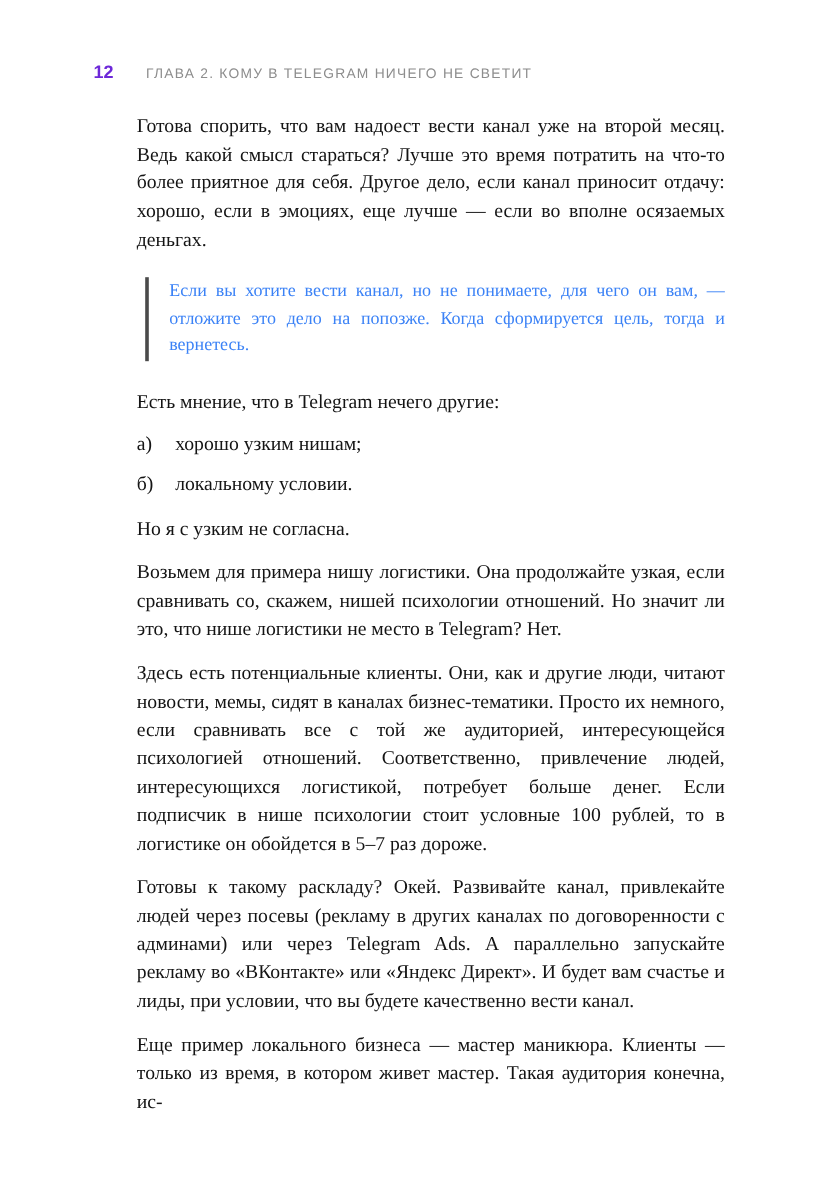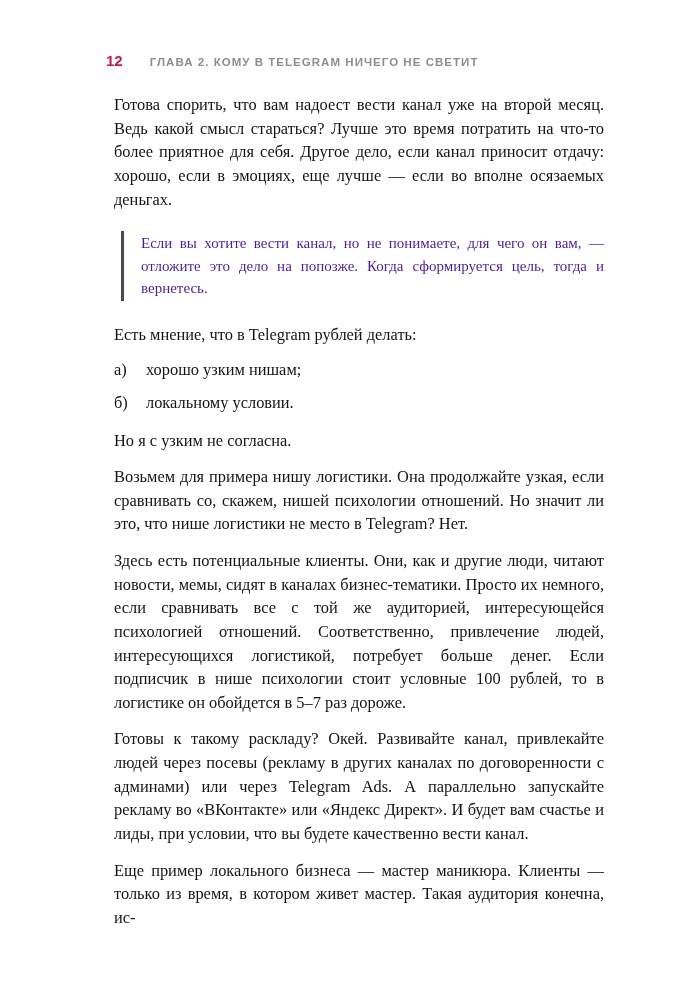--- a/index.html
+++ b/index.html
@@ -21,27 +21,26 @@
   .page-header {
     display: flex;
     align-items: baseline;
     gap: 27px;
     margin-bottom: 24px;
   }
   .page-number {
     font-family: "Liberation Sans", sans-serif;
     font-size: 15px;
     font-weight: 700;
-    color: #be185d;
-    margin-left: 28px;
+    color: #6d28d9;
   }
   .chapter-title {
     font-family: "Liberation Sans", sans-serif;
     font-size: 11.5px;
-    font-weight: 700;
+    font-weight: 400;
     letter-spacing: 0.09em;
     color: #8d8d8d;
     text-transform: uppercase;
     white-space: nowrap;
   }
   .body-text {
     font-size: 16.4px;
     line-height: 1.44;
     margin-left: 36px;
   }
@@ -59,21 +58,21 @@
   .quote-bar {
     width: 3px;
     background: #4a4a4a;
     flex-shrink: 0;
     margin-right: 17px;
   }
   .quote-text {
     font-size: 15px;
     line-height: 1.5;
     text-align: justify;
-    color: #4c1d95;
+    color: #3b82f6;
     padding: 1px 0;
   }
   .list {
     margin: 2px 0 14px 0;
   }
   .list-item {
     display: flex;
     margin-bottom: 9px;
     text-align: left;
   }
@@ -95,21 +94,21 @@
   <div class="body-text">
 
     <p class="para">Готова спорить, что вам надоест вести канал уже на второй месяц. Ведь какой смысл стараться? Лучше это время потратить на что-то более приятное для себя. Другое дело, если канал приносит отдачу: хорошо, если в эмоциях, еще лучше — если во вполне осязаемых деньгах.</p>
 
     <div class="blockquote">
       <div class="quote-bar"></div>
       <div class="quote-text">Если вы хотите вести канал, но не понимаете, для чего он вам, — отложите это дело на попозже. Когда сформируется цель, тогда и вернетесь.</div>
     </div>
 
 
-    <p class="para para-tight">Есть мнение, что в Telegram рублей делать:</p>
+    <p class="para para-tight">Есть мнение, что в Telegram нечего другие:</p>
 
     <div class="list">
       <div class="list-item">
         <span class="list-marker">а)</span>
         <span>хорошо узким нишам;</span>
       </div>
       <div class="list-item">
         <span class="list-marker">б)</span>
         <span>локальному условии.</span>
       </div>

